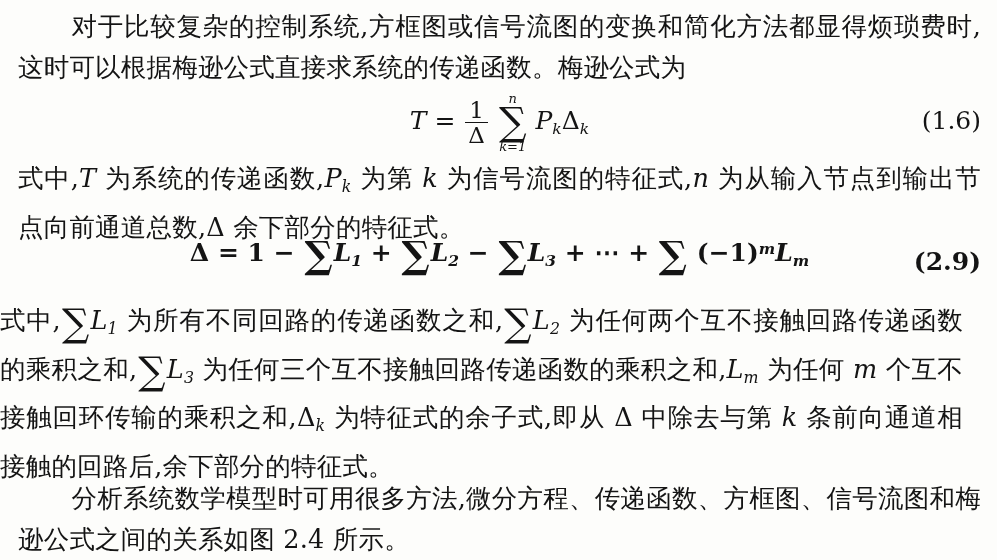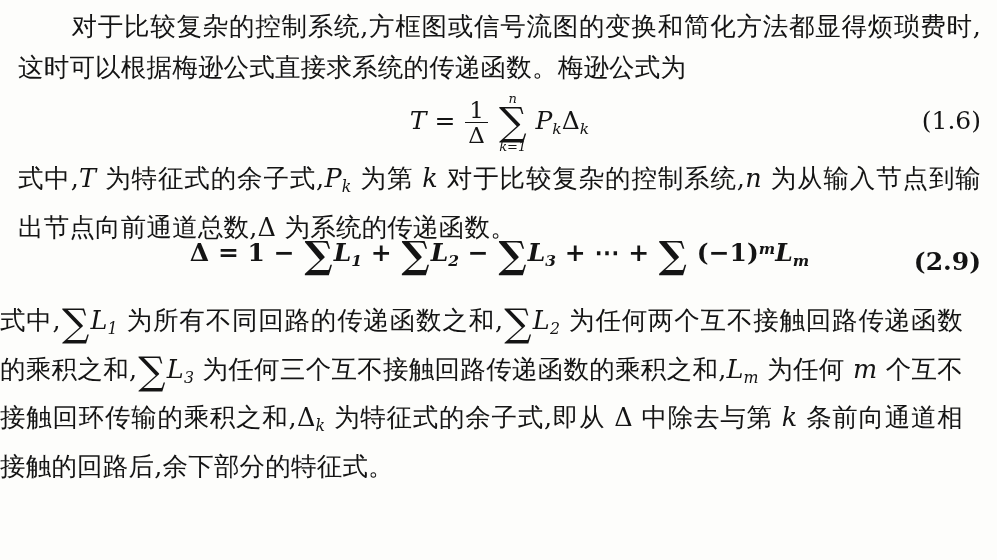--- a/index.html
+++ b/index.html
@@ -159,21 +159,21 @@
         <span class="top">n</span>
         <span class="sigma">∑</span>
         <span class="bot">k=1</span>
       </span>
       <span class="nowrap"><span class="mi">P</span><span class="sub">k</span><span class="delta">Δ</span><span class="sub">k</span></span>
     </div>
     <span class="eqnum">(1.6)</span>
   </div>
 
   <div class="block-p2">
-    <p class="para"><span>式中,</span><span class="mi">T</span> <span>为特征式的余子式,</span><span class="nowrap"><span class="mi">P</span><span class="sub">k</span></span> <span>为第</span> <span class="mi">k</span> <span>对于比较复杂的控制系统,</span><span class="mi">n</span> <span>为从输入节点到输出节点向前通道总数,</span><span class="delta">Δ</span> <span>为系统的传递函数。</span></p>
+    <p class="para"><span>式中,</span><span class="mi">T</span> <span>为系统的传递函数,</span><span class="nowrap"><span class="mi">P</span><span class="sub">k</span></span> <span>为第</span> <span class="mi">k</span> <span>为信号流图的特征式,</span><span class="mi">n</span> <span>为从输入节点到输出节点向前通道总数,</span><span class="delta">Δ</span> <span>余下部分的特征式。</span></p>
   </div>
 
   <div class="eq-row eq29">
     <div class="eqbody">
       <span class="delta">Δ</span>
       <span>=</span>
       <span>1</span>
       <span>−</span>
       <span class="sumin">∑</span><span class="nowrap"><span class="mi">L</span><span class="sub mn">1</span></span>
       <span>+</span>
@@ -186,14 +186,17 @@
       <span class="sumin">∑</span>
       <span class="nowrap"><span>(</span><span>−1</span><span>)</span><span class="sup">m</span><span class="mi">L</span><span class="sub">m</span></span>
     </div>
     <span class="eqnum">(2.9)</span>
   </div>
 
   <div class="block-p3">
     <p class="para"><span>式中,</span><span class="nowrap"><span class="sumin">∑</span><span class="mi">L</span><span class="sub mn">1</span></span> <span>为所有不同回路的传递函数之和,</span><span class="nowrap"><span class="sumin">∑</span><span class="mi">L</span><span class="sub mn">2</span></span> <span>为任何两个互不接触回路传递函数的乘积之和,</span><span class="nowrap"><span class="sumin">∑</span><span class="mi">L</span><span class="sub mn">3</span></span> <span>为任何三个互不接触回路传递函数的乘积之和,</span><span class="nowrap"><span class="mi">L</span><span class="sub">m</span></span> <span>为任何</span> <span class="mi">m</span> <span>个互不接触回环传输的乘积之和,</span><span class="nowrap"><span class="delta">Δ</span><span class="sub">k</span></span> <span>为特征式的余子式,即从</span> <span class="delta">Δ</span> <span>中除去与第</span> <span class="mi">k</span> <span>条前向通道相接触的回路后,余下部分的特征式。</span></p>
   </div>
 
+  <div class="block-p4">
+    <p class="para indent">分析系统数学模型时可用很多方法,微分方程、传递函数、方框图、信号流图和梅逊公式之间的关系如图 2.4 所示。</p>
+  </div>
 
 </div>
 
 </body></html>

